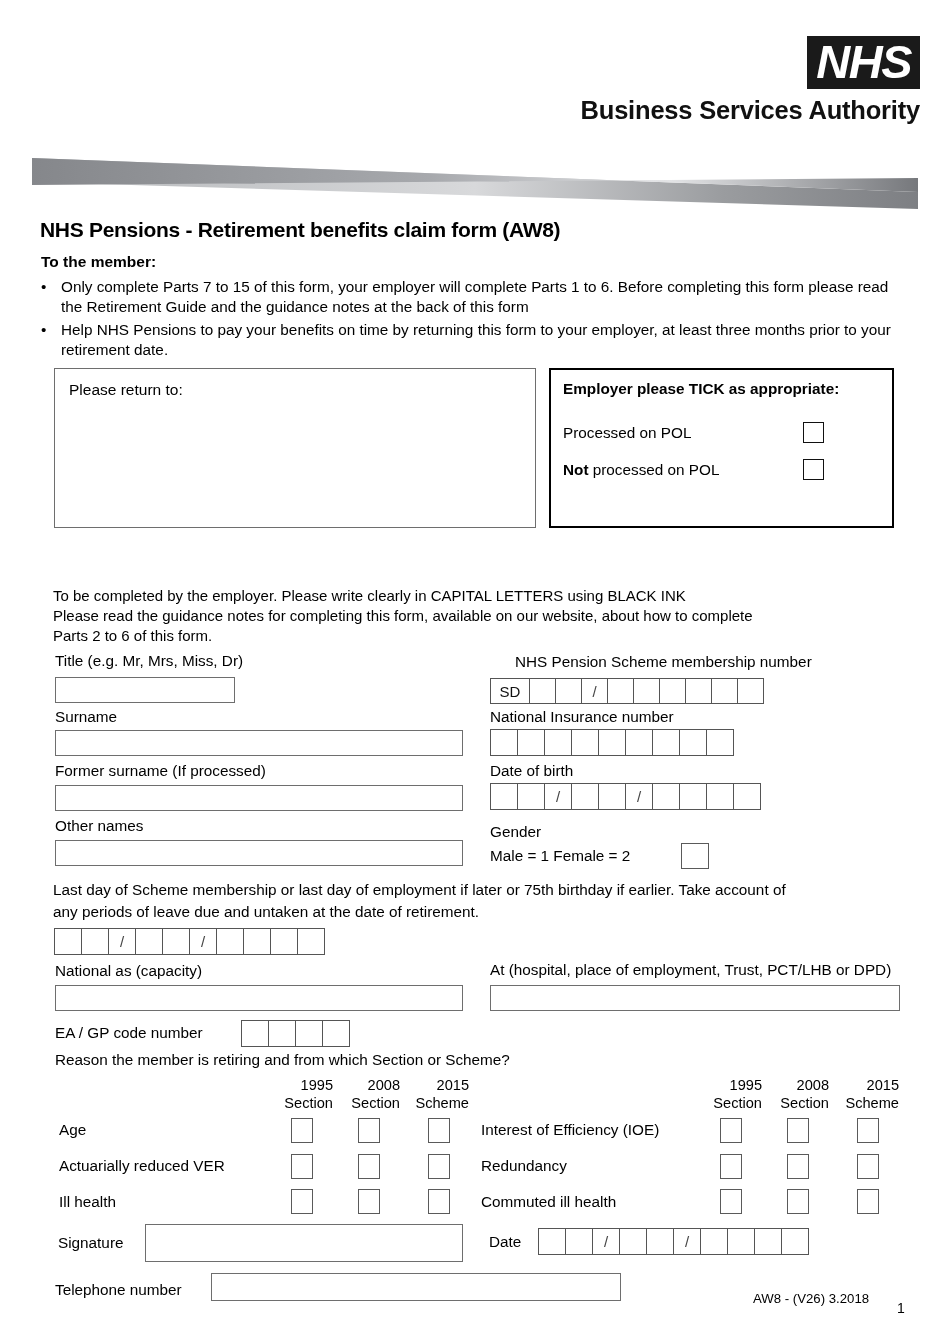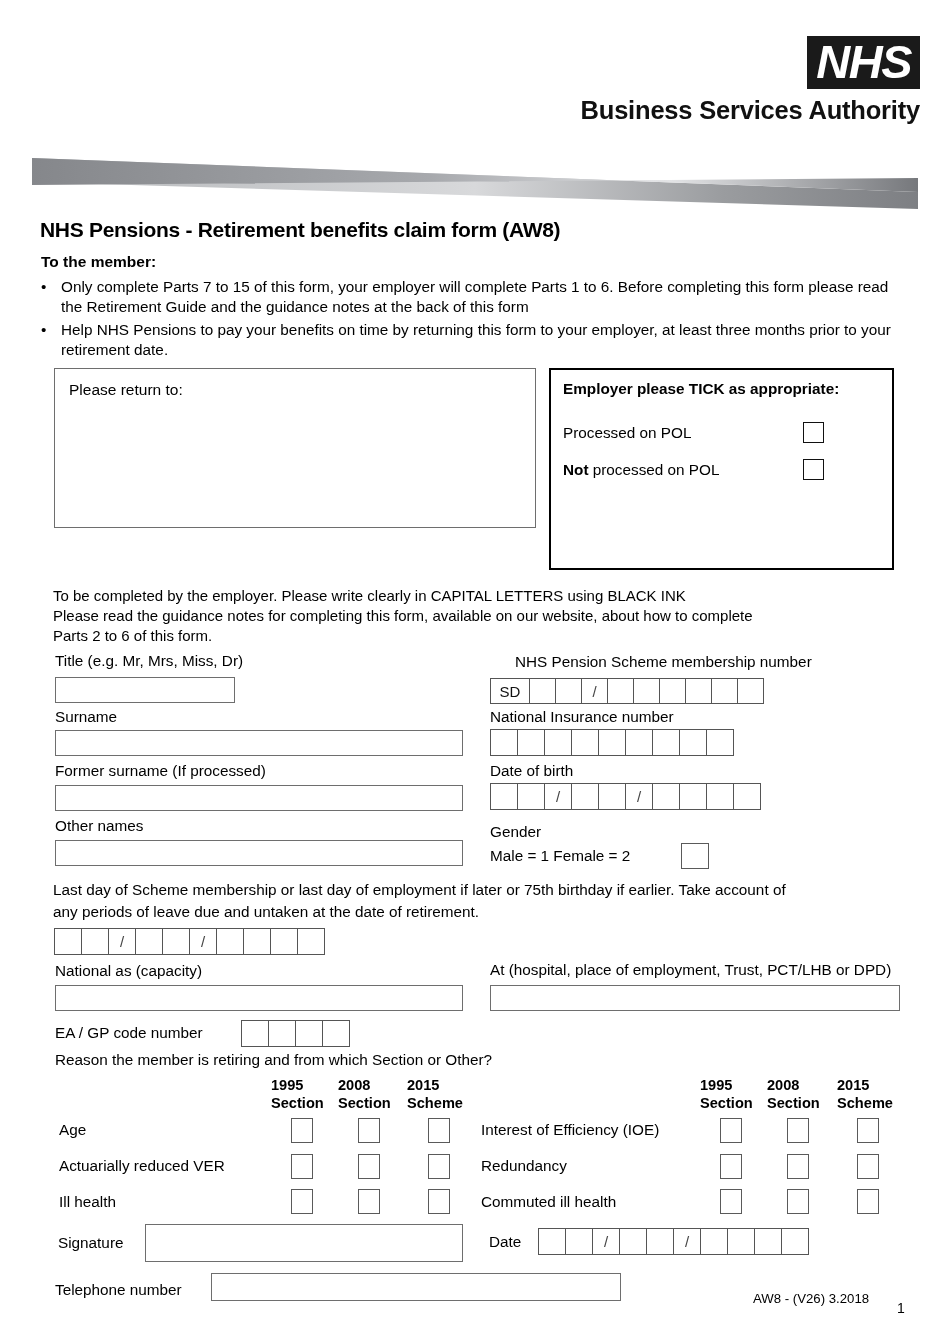--- a/index.html
+++ b/index.html
@@ -108,21 +108,21 @@
     left: 14px;
     top: 12px;
     font-size: 15.5px;
     font-weight: normal;
   }
   .tick-box {
     position: absolute;
     left: 549px;
     top: 368px;
     width: 345px;
-    height: 202px;
+    height: 160px;
     border: 2px solid #000000;
     background: #ffffff;
     box-sizing: border-box;
   }
   .tick-title {
     position: absolute;
     left: 12px;
     top: 10px;
     font-size: 15.3px;
     font-weight: bold;
@@ -211,24 +211,23 @@
     height: 25px;
     border: 1.5px solid #5a5a5a;
     box-sizing: border-box;
     background: #ffffff;
   }
 
   
   .col-head {
     position: absolute;
     font-size: 14.6px;
-    text-align: left;
+    text-align: right;
     width: 62px;
     line-height: 1.25;
-    font-weight: bold;
   }
   .reason-label {
     position: absolute;
     font-size: 15.3px;
     white-space: nowrap;
   }
 
   .footer-code {
     position: absolute;
     left: 753px;
@@ -389,21 +388,21 @@
   <div class="txt-box" style="left:490px; top:985px; width:410px;"></div>
 
   <div class="fld-label" style="left:55px; top:1024px;">EA / GP code number</div>
   <div class="cellrow" id="row-eagp" style="left:241px; top:1020px;">
       <div class="cell" style="width: 28px; height: 27px;"></div>
       <div class="cell" style="width: 28px; height: 27px;"></div>
       <div class="cell" style="width: 28px; height: 27px;"></div>
       <div class="cell" style="width: 28px; height: 27px;"></div>
     </div>
 
-  <div class="fld-label" style="left:55px; top:1051px;">Reason the member is retiring and from which Section or Other?</div>
+  <div class="fld-label" style="left:55px; top:1051px;">Reason the member is retiring and from which Section or Scheme?</div>
 
   <div class="col-head" style="left:271px; top:1076px;">
     <div>1995</div>
     <div>Section</div>
   </div>
   <div class="col-head" style="left:338px; top:1076px;">
     <div>2008</div>
     <div>Section</div>
   </div>
   <div class="col-head" style="left:407px; top:1076px;">

